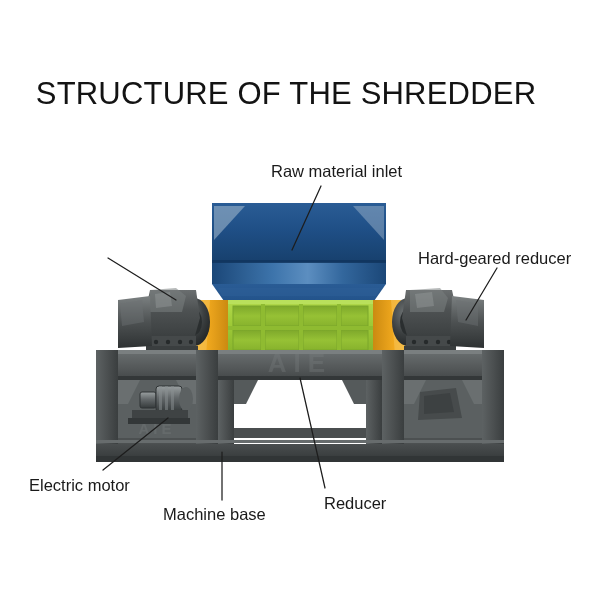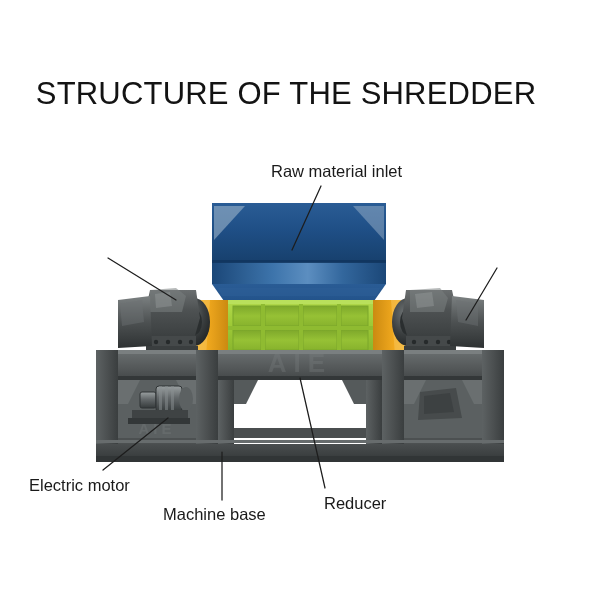--- a/index.html
+++ b/index.html
@@ -322,20 +322,21 @@
 
       <line x1="325" y1="488" x2="300" y2="378"></line>
     </g>
   </svg>
 
   <div class="title">STRUCTURE OF THE SHREDDER</div>
 
   <div class="label lbl-raw">Raw material inlet</div>
 
 
+  <div class="label lbl-hardgeared">Hard-geared reducer</div>
 
   <div class="label lbl-base">Machine base</div>
 
   <div class="label lbl-motor">Electric motor</div>
 
   <div class="label lbl-outlet">Reducer</div>
 
 </div>
 
 </body></html>

